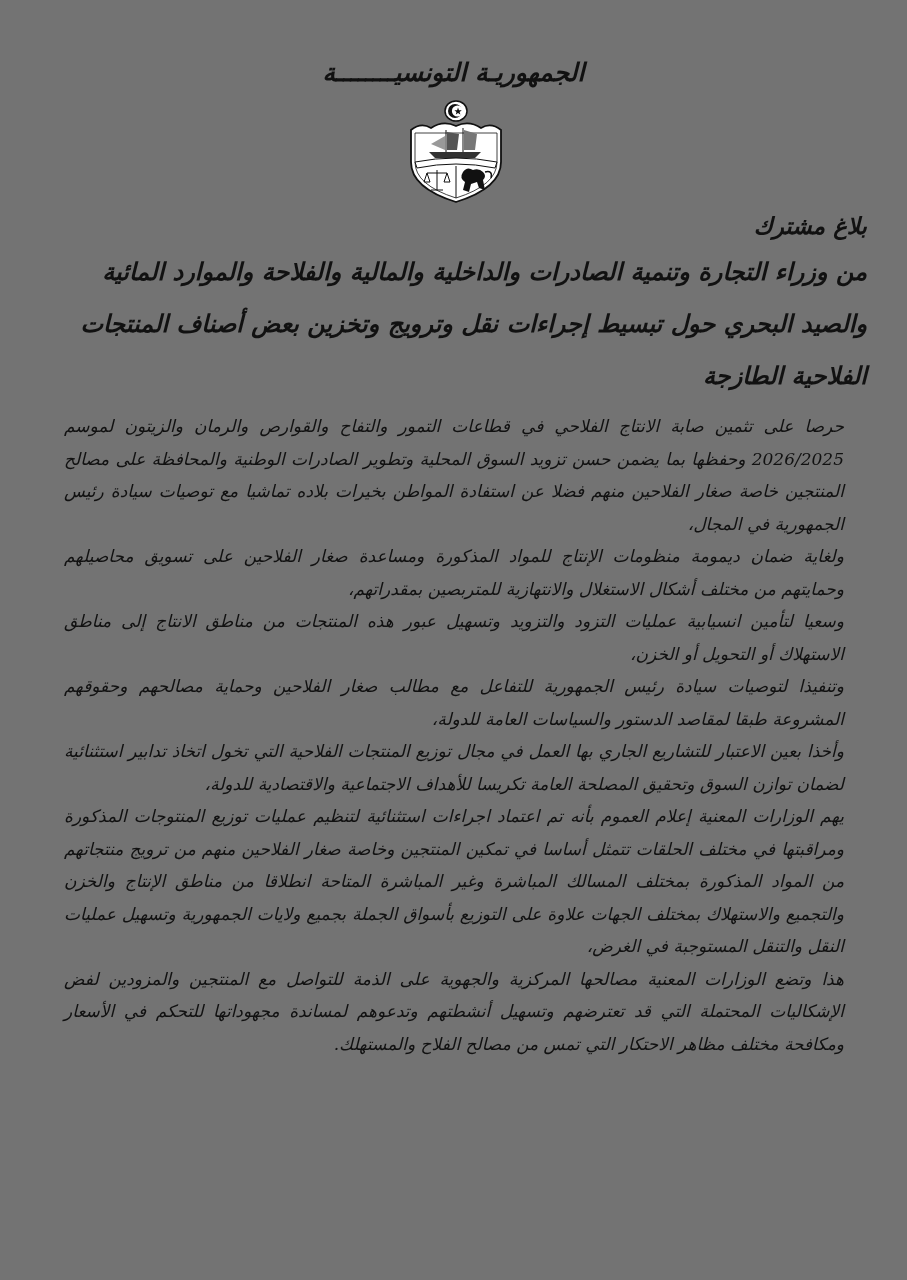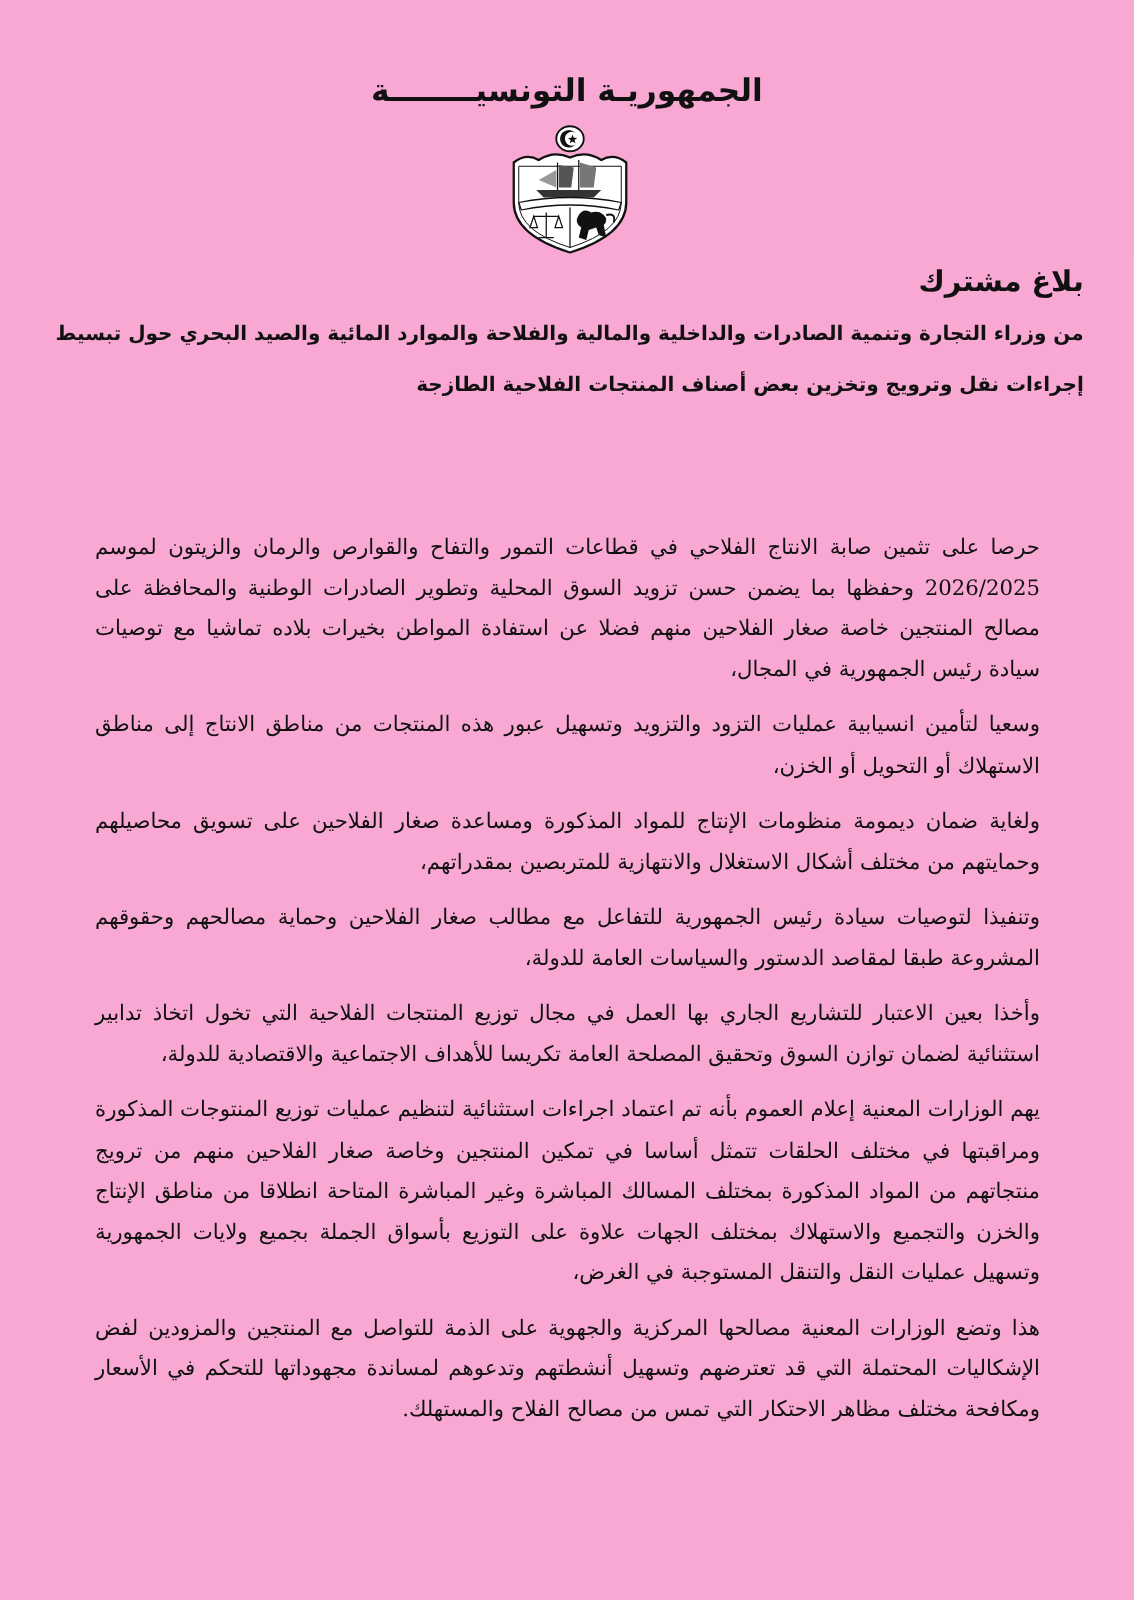--- a/index.html
+++ b/index.html
@@ -1,40 +1,40 @@
 <!DOCTYPE html>
 <html><head>
   <meta charset="utf-8">
   <style>
     html, body { margin: 0; padding: 0; background: #ffffff; }
     body {
       width: 907px; height: 1280px; position: relative; overflow: hidden;
       font-family: "DejaVu Sans", sans-serif; color: #111;
     }
-    .page { position: absolute; inset: 0; background: #f9a8d4; }
+    .page { position: absolute; inset: 0; background: #737373; font-style: italic; }
     .state-name {
       position: absolute; top: 58px; left: 0; width: 907px; text-align: center;
       font-size: 25px; font-weight: bold; direction: rtl; letter-spacing: 0;
       color: #111;
     }
     .emblem {
       position: absolute; left: 401px; top: 100px; width: 110px; height: 105px;
     }
     .title-block {
       position: absolute; top: 206px; left: 40px; width: 827px;
       direction: rtl; font-weight: bold; color: #111;
     }
     .doc-type { font-size: 23px; line-height: 40px; }
-    .doc-subject { font-size: 16px; line-height: 41px; }
+    .doc-subject { font-size: 24px; line-height: 52px; }
     .body-text {
       position: absolute; top: 410px; left: 64px; width: 780px;
       direction: rtl; text-align: justify; text-align-last: right;
       font-family: "DejaVu Serif", serif; font-size: 17px; line-height: 32.5px; color: #111;
     }
-    .body-text p { margin: 12px; }
+    .body-text p { margin: 0; }
   </style>
 </head>
 <body>
 
 <div class="page">
 
   <div class="state-name">الجمهوريـة التونسيــــــــة</div>
 
   <svg class="emblem" viewBox="0 0 110 105">
 
@@ -75,21 +75,21 @@
     </g>
   </svg>
 
   <div class="title-block">
     <div class="doc-type">بلاغ مشترك</div>
     <div class="doc-subject">من وزراء التجارة وتنمية الصادرات والداخلية والمالية والفلاحة والموارد المائية والصيد البحري حول تبسيط إجراءات نقل وترويج وتخزين بعض أصناف المنتجات الفلاحية الطازجة</div>
   </div>
 
   <div class="body-text">
     <p>حرصا على تثمين صابة الانتاج الفلاحي في قطاعات التمور والتفاح والقوارص والرمان والزيتون لموسم 2026/2025 وحفظها بما يضمن حسن تزويد السوق المحلية وتطوير الصادرات الوطنية والمحافظة على مصالح المنتجين خاصة صغار الفلاحين منهم فضلا عن استفادة المواطن بخيرات بلاده تماشيا مع توصيات سيادة رئيس الجمهورية في المجال،</p>
+    <p>ولغاية ضمان ديمومة منظومات الإنتاج للمواد المذكورة ومساعدة صغار الفلاحين على تسويق محاصيلهم وحمايتهم من مختلف أشكال الاستغلال والانتهازية للمتربصين بمقدراتهم،</p>
     <p>وسعيا لتأمين انسيابية عمليات التزود والتزويد وتسهيل عبور هذه المنتجات من مناطق الانتاج إلى مناطق الاستهلاك أو التحويل أو الخزن،</p>
-    <p>ولغاية ضمان ديمومة منظومات الإنتاج للمواد المذكورة ومساعدة صغار الفلاحين على تسويق محاصيلهم وحمايتهم من مختلف أشكال الاستغلال والانتهازية للمتربصين بمقدراتهم،</p>
     <p>وتنفيذا لتوصيات سيادة رئيس الجمهورية للتفاعل مع مطالب صغار الفلاحين وحماية مصالحهم وحقوقهم المشروعة طبقا لمقاصد الدستور والسياسات العامة للدولة،</p>
     <p>وأخذا بعين الاعتبار للتشاريع الجاري بها العمل في مجال توزيع المنتجات الفلاحية التي تخول اتخاذ تدابير استثنائية لضمان توازن السوق وتحقيق المصلحة العامة تكريسا للأهداف الاجتماعية والاقتصادية للدولة،</p>
     <p>يهم الوزارات المعنية إعلام العموم بأنه تم اعتماد اجراءات استثنائية لتنظيم عمليات توزيع المنتوجات المذكورة ومراقبتها في مختلف الحلقات تتمثل أساسا في تمكين المنتجين وخاصة صغار الفلاحين منهم من ترويج منتجاتهم من المواد المذكورة بمختلف المسالك المباشرة وغير المباشرة المتاحة انطلاقا من مناطق الإنتاج والخزن والتجميع والاستهلاك بمختلف الجهات علاوة على التوزيع بأسواق الجملة بجميع ولايات الجمهورية وتسهيل عمليات النقل والتنقل المستوجبة في الغرض،</p>
     <p>هذا وتضع الوزارات المعنية مصالحها المركزية والجهوية على الذمة للتواصل مع المنتجين والمزودين لفض الإشكاليات المحتملة التي قد تعترضهم وتسهيل أنشطتهم وتدعوهم لمساندة مجهوداتها للتحكم في الأسعار ومكافحة مختلف مظاهر الاحتكار التي تمس من مصالح الفلاح والمستهلك.</p>
   </div>
 
 </div>
 
 </body></html>

